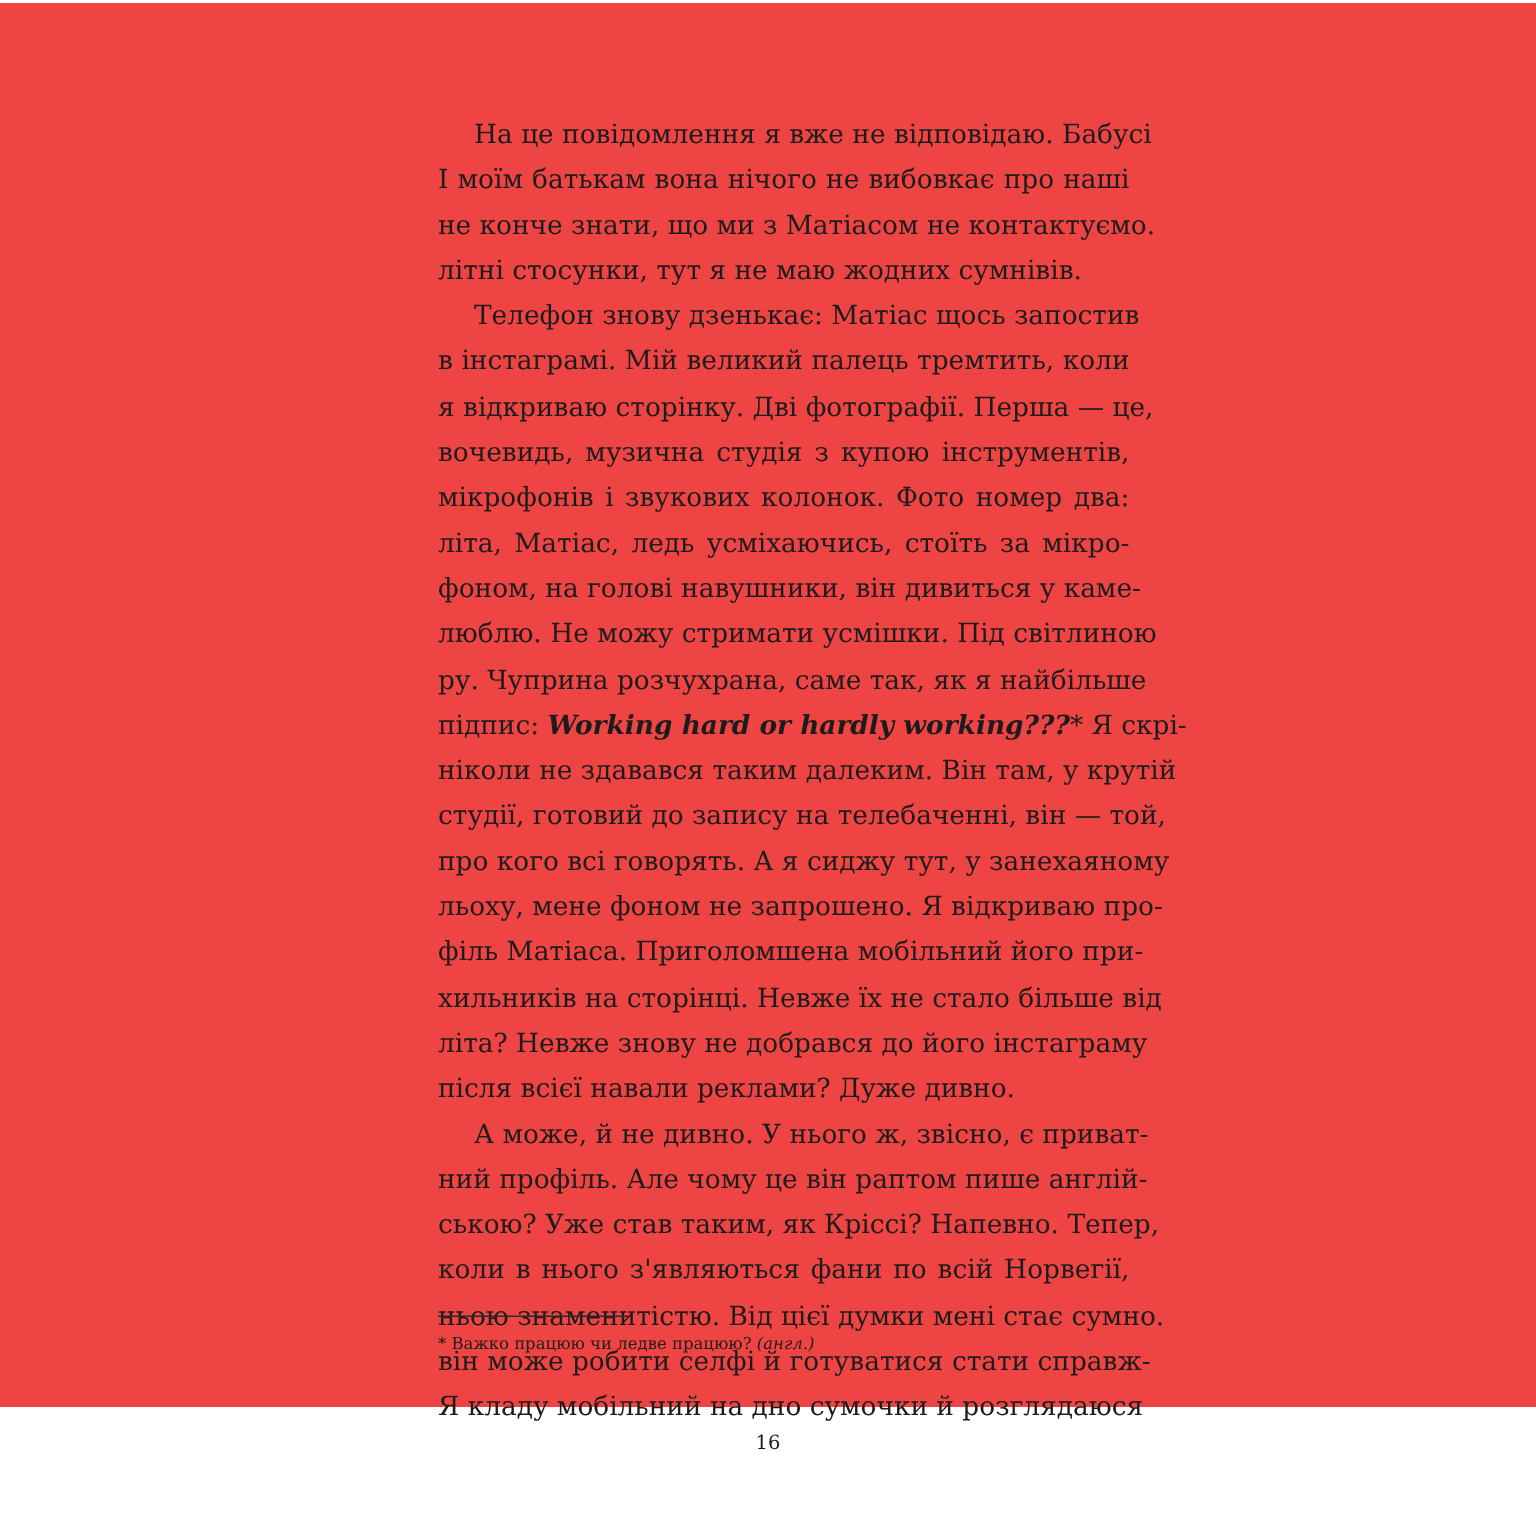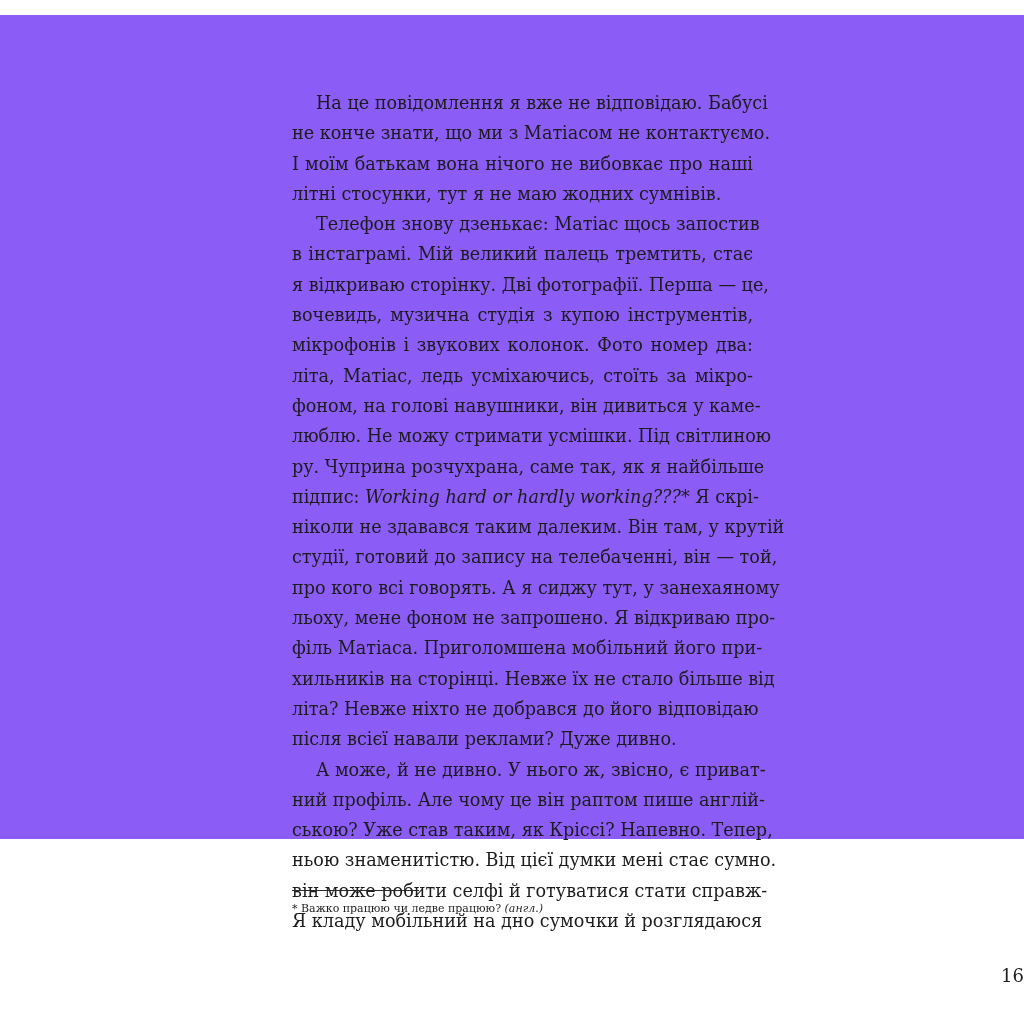--- a/index.html
+++ b/index.html
@@ -11,24 +11,24 @@
       width: 1024px;
       height: 1024px;
       position: relative;
       overflow: hidden;
       font-family: "DejaVu Serif", "Liberation Serif", serif;
       color: #1c1c1c;
     }
     .page {
       position: absolute;
       left: 0;
-      top: 15px;
+      top: 2px;
       width: 1024px;
-      height: 824px;
-      background: #8b5cf6;
+      height: 936px;
+      background: #ef4444;
     }
     .text-block {
       position: absolute;
       left: 292px;
       top: 73px;
       width: 461px;
     }
     .line {
       display: block;
       height: 30.3px;
@@ -40,20 +40,21 @@
       letter-spacing: 0;
     }
     .line.last {
       text-align-last: left;
     }
     .line.indent {
       padding-left: 24px;
     }
     .line em {
       font-style: italic;
+      font-weight: bold;
     }
     .footnote-rule {
       position: absolute;
       left: 292px;
       top: 875px;
       width: 127px;
       height: 0;
       border-top: 1px solid #2a2a2a;
     }
     .footnote {
@@ -64,56 +65,57 @@
       line-height: 20px;
       white-space: nowrap;
       color: #1c1c1c;
     }
     .footnote em { font-style: italic; }
     .page-number {
       position: absolute;
       left: 0;
       width: 1024px;
       top: 950px;
-      text-align: right;
-      font-size: 18px;
+      text-align: center;
+      font-size: 13px;
       line-height: 22px;
       color: #1c1c1c;
     }
   </style>
 </head>
 <body>
 
 <div class="page">
   <div class="text-block">
     <span class="line indent">На це повідомлення я вже не відповідаю. Бабусі</span>
+    <span class="line">І моїм батькам вона нічого не вибовкає про наші</span>
     <span class="line">не конче знати, що ми з Матіасом не контактуємо.</span>
-    <span class="line">І моїм батькам вона нічого не вибовкає про наші</span>
     <span class="line last">літні стосунки, тут я не маю жодних сумнівів.</span>
     <span class="line indent">Телефон знову дзенькає: Матіас щось запостив</span>
-    <span class="line">в інстаграмі. Мій великий палець тремтить, стає</span>
+    <span class="line">в інстаграмі. Мій великий палець тремтить, коли</span>
     <span class="line">я відкриваю сторінку. Дві фотографії. Перша — це,</span>
     <span class="line">вочевидь, музична студія з купою інструментів,</span>
     <span class="line">мікрофонів і звукових колонок. Фото номер два:</span>
     <span class="line">літа, Матіас, ледь усміхаючись, стоїть за мікро-</span>
     <span class="line">фоном, на голові навушники, він дивиться у каме-</span>
     <span class="line">люблю. Не можу стримати усмішки. Під світлиною</span>
     <span class="line">ру. Чуприна розчухрана, саме так, як я найбільше</span>
     <span class="line"><span>підпис: </span><em>Working hard or hardly working???</em><span>* Я скрі-</span></span>
     <span class="line">ніколи не здавався таким далеким. Він там, у крутій</span>
     <span class="line">студії, готовий до запису на телебаченні, він — той,</span>
     <span class="line">про кого всі говорять. А я сиджу тут, у занехаяному</span>
     <span class="line">льоху, мене фоном не запрошено. Я відкриваю про-</span>
     <span class="line">філь Матіаса. Приголомшена мобільний його при-</span>
     <span class="line">хильників на сторінці. Невже їх не стало більше від</span>
-    <span class="line">літа? Невже ніхто не добрався до його відповідаю</span>
+    <span class="line">літа? Невже знову не добрався до його інстаграму</span>
     <span class="line last">після всієї навали реклами? Дуже дивно.</span>
     <span class="line indent">А може, й не дивно. У нього ж, звісно, є приват-</span>
     <span class="line">ний профіль. Але чому це він раптом пише англій-</span>
     <span class="line">ською? Уже став таким, як Кріссі? Напевно. Тепер,</span>
+    <span class="line">коли в нього з'являються фани по всій Норвегії,</span>
     <span class="line">ньою знаменитістю. Від цієї думки мені стає сумно.</span>
     <span class="line">він може робити селфі й готуватися стати справж-</span>
     <span class="line">Я кладу мобільний на дно сумочки й розглядаюся</span>
   </div>
 
   <div class="footnote-rule"></div>
 
   <div class="footnote"><span>* Важко працюю чи ледве працюю? </span><em>(англ.)</em></div>
 
   <div class="page-number">16</div>

